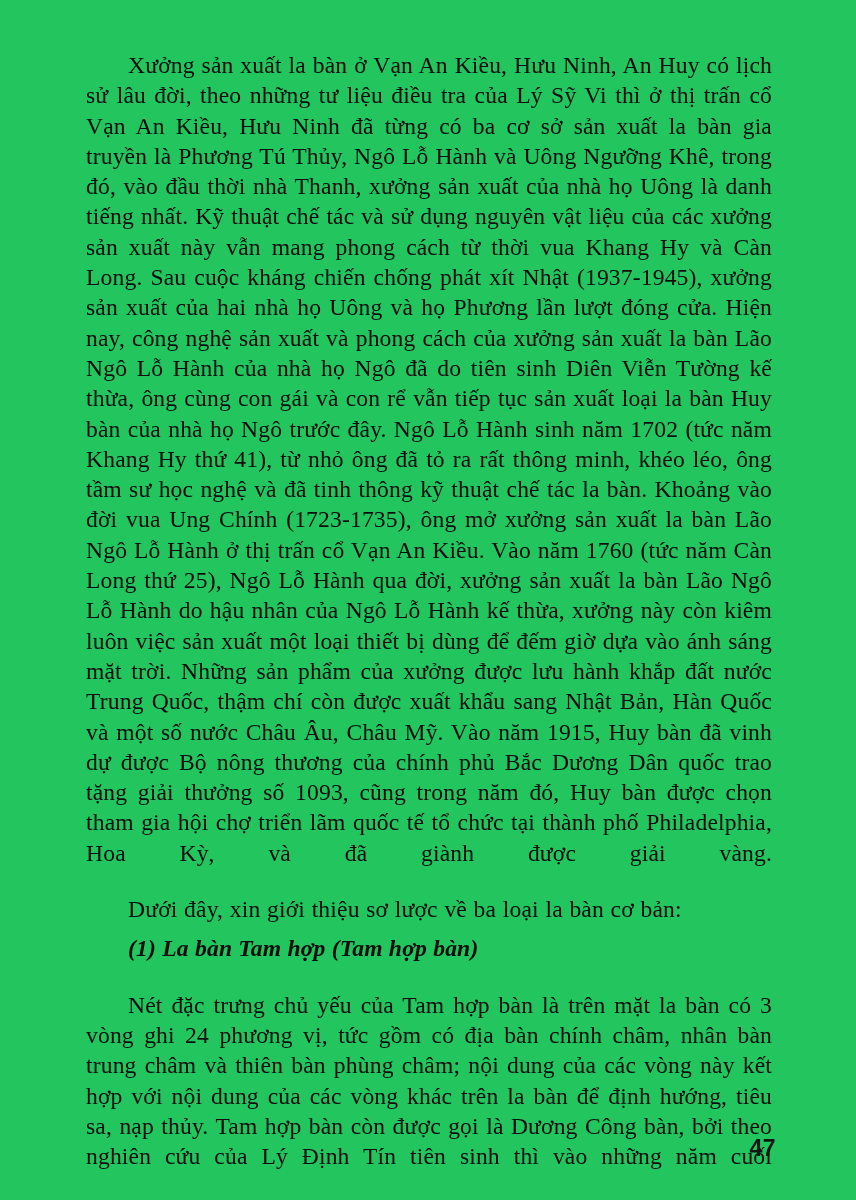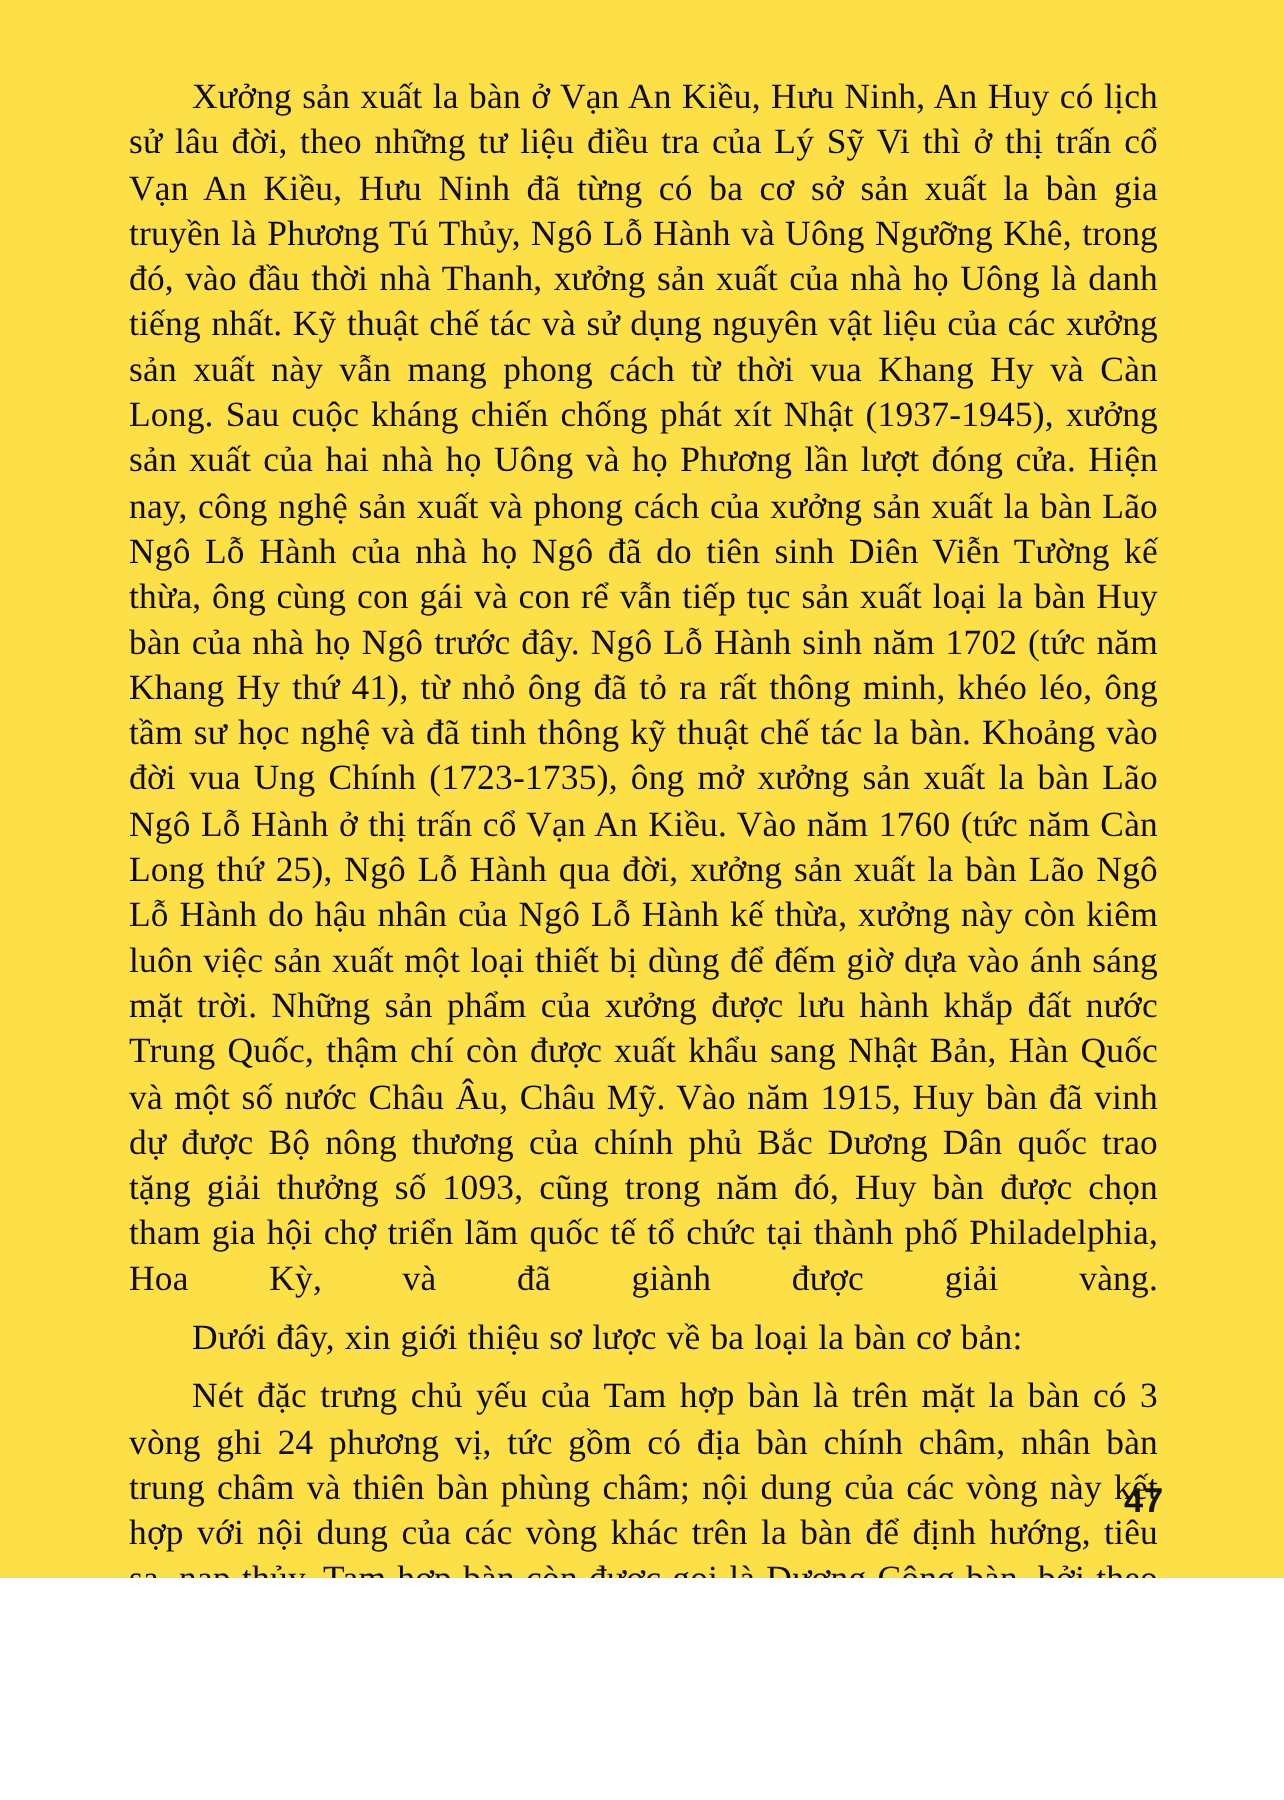--- a/index.html
+++ b/index.html
@@ -3,22 +3,22 @@
 <meta charset="utf-8">
 <style>
   html, body {
     margin: 0;
     padding: 0;
     background: #ffffff;
   }
   .page {
     position: relative;
     width: 856px;
-    height: 1052px;
-    background: #fde047;
+    height: 1200px;
+    background: #22c55e;
     overflow: hidden;
     font-family: "Liberation Serif", "DejaVu Serif", serif;
     color: #0d0d0d;
   }
   .text-column {
     position: absolute;
     left: 86px;
     top: 50px;
     width: 686px;
   }
@@ -33,21 +33,21 @@
     word-spacing: 0.6px;
     -webkit-font-smoothing: none;
   }
   .para + .para {
     margin-top: 0px;
   }
   .para.last-justified {
     text-align-last: justify;
   }
   .para.gap-before {
-    margin-top: 9px;
+    margin-top: 26px;
   }
   .heading {
     margin: 0;
     margin-top: 9px;
     font-size: 23.6px;
     line-height: 30.3px;
     font-weight: bold;
     font-style: italic;
     text-indent: 42px;
     text-align: left;
@@ -72,20 +72,21 @@
 <body>
 
 <div class="page">
 
   <div class="text-column">
 
     <p class="para last-justified">Xưởng sản xuất la bàn ở Vạn An Kiều, Hưu Ninh, An Huy có lịch sử lâu đời, theo những tư liệu điều tra của Lý Sỹ Vi thì ở thị trấn cổ Vạn An Kiều, Hưu Ninh đã từng có ba cơ sở sản xuất la bàn gia truyền là Phương Tú Thủy, Ngô Lỗ Hành và Uông Ngưỡng Khê, trong đó, vào đầu thời nhà Thanh, xưởng sản xuất của nhà họ Uông là danh tiếng nhất. Kỹ thuật chế tác và sử dụng nguyên vật liệu của các xưởng sản xuất này vẫn mang phong cách từ thời vua Khang Hy và Càn Long. Sau cuộc kháng chiến chống phát xít Nhật (1937-1945), xưởng sản xuất của hai nhà họ Uông và họ Phương lần lượt đóng cửa. Hiện nay, công nghệ sản xuất và phong cách của xưởng sản xuất la bàn Lão Ngô Lỗ Hành của nhà họ Ngô đã do tiên sinh Diên Viễn Tường kế thừa, ông cùng con gái và con rể vẫn tiếp tục sản xuất loại la bàn Huy bàn của nhà họ Ngô trước đây. Ngô Lỗ Hành sinh năm 1702 (tức năm Khang Hy thứ 41), từ nhỏ ông đã tỏ ra rất thông minh, khéo léo, ông tầm sư học nghệ và đã tinh thông kỹ thuật chế tác la bàn. Khoảng vào đời vua Ung Chính (1723-1735), ông mở xưởng sản xuất la bàn Lão Ngô Lỗ Hành ở thị trấn cổ Vạn An Kiều. Vào năm 1760 (tức năm Càn Long thứ 25), Ngô Lỗ Hành qua đời, xưởng sản xuất la bàn Lão Ngô Lỗ Hành do hậu nhân của Ngô Lỗ Hành kế thừa, xưởng này còn kiêm luôn việc sản xuất một loại thiết bị dùng để đếm giờ dựa vào ánh sáng mặt trời. Những sản phẩm của xưởng được lưu hành khắp đất nước Trung Quốc, thậm chí còn được xuất khẩu sang Nhật Bản, Hàn Quốc và một số nước Châu Âu, Châu Mỹ. Vào năm 1915, Huy bàn đã vinh dự được Bộ nông thương của chính phủ Bắc Dương Dân quốc trao tặng giải thưởng số 1093, cũng trong năm đó, Huy bàn được chọn tham gia hội chợ triển lãm quốc tế tổ chức tại thành phố Philadelphia, Hoa Kỳ, và đã giành được giải vàng.</p>
 
     <p class="para gap-before">Dưới đây, xin giới thiệu sơ lược về ba loại la bàn cơ bản:</p>
 
+    <p class="heading">(1) La bàn Tam hợp (Tam hợp bàn)</p>
 
     <p class="para gap-before last-justified">Nét đặc trưng chủ yếu của Tam hợp bàn là trên mặt la bàn có 3 vòng ghi 24 phương vị, tức gồm có địa bàn chính châm, nhân bàn trung châm và thiên bàn phùng châm; nội dung của các vòng này kết hợp với nội dung của các vòng khác trên la bàn để định hướng, tiêu sa, nạp thủy. Tam hợp bàn còn được gọi là Dương Công bàn, bởi theo nghiên cứu của Lý Định Tín tiên sinh thì vào những năm cuối</p>
 
   </div>
 
   <div class="page-number">47</div>
 
 </div>
 
 </body></html>

